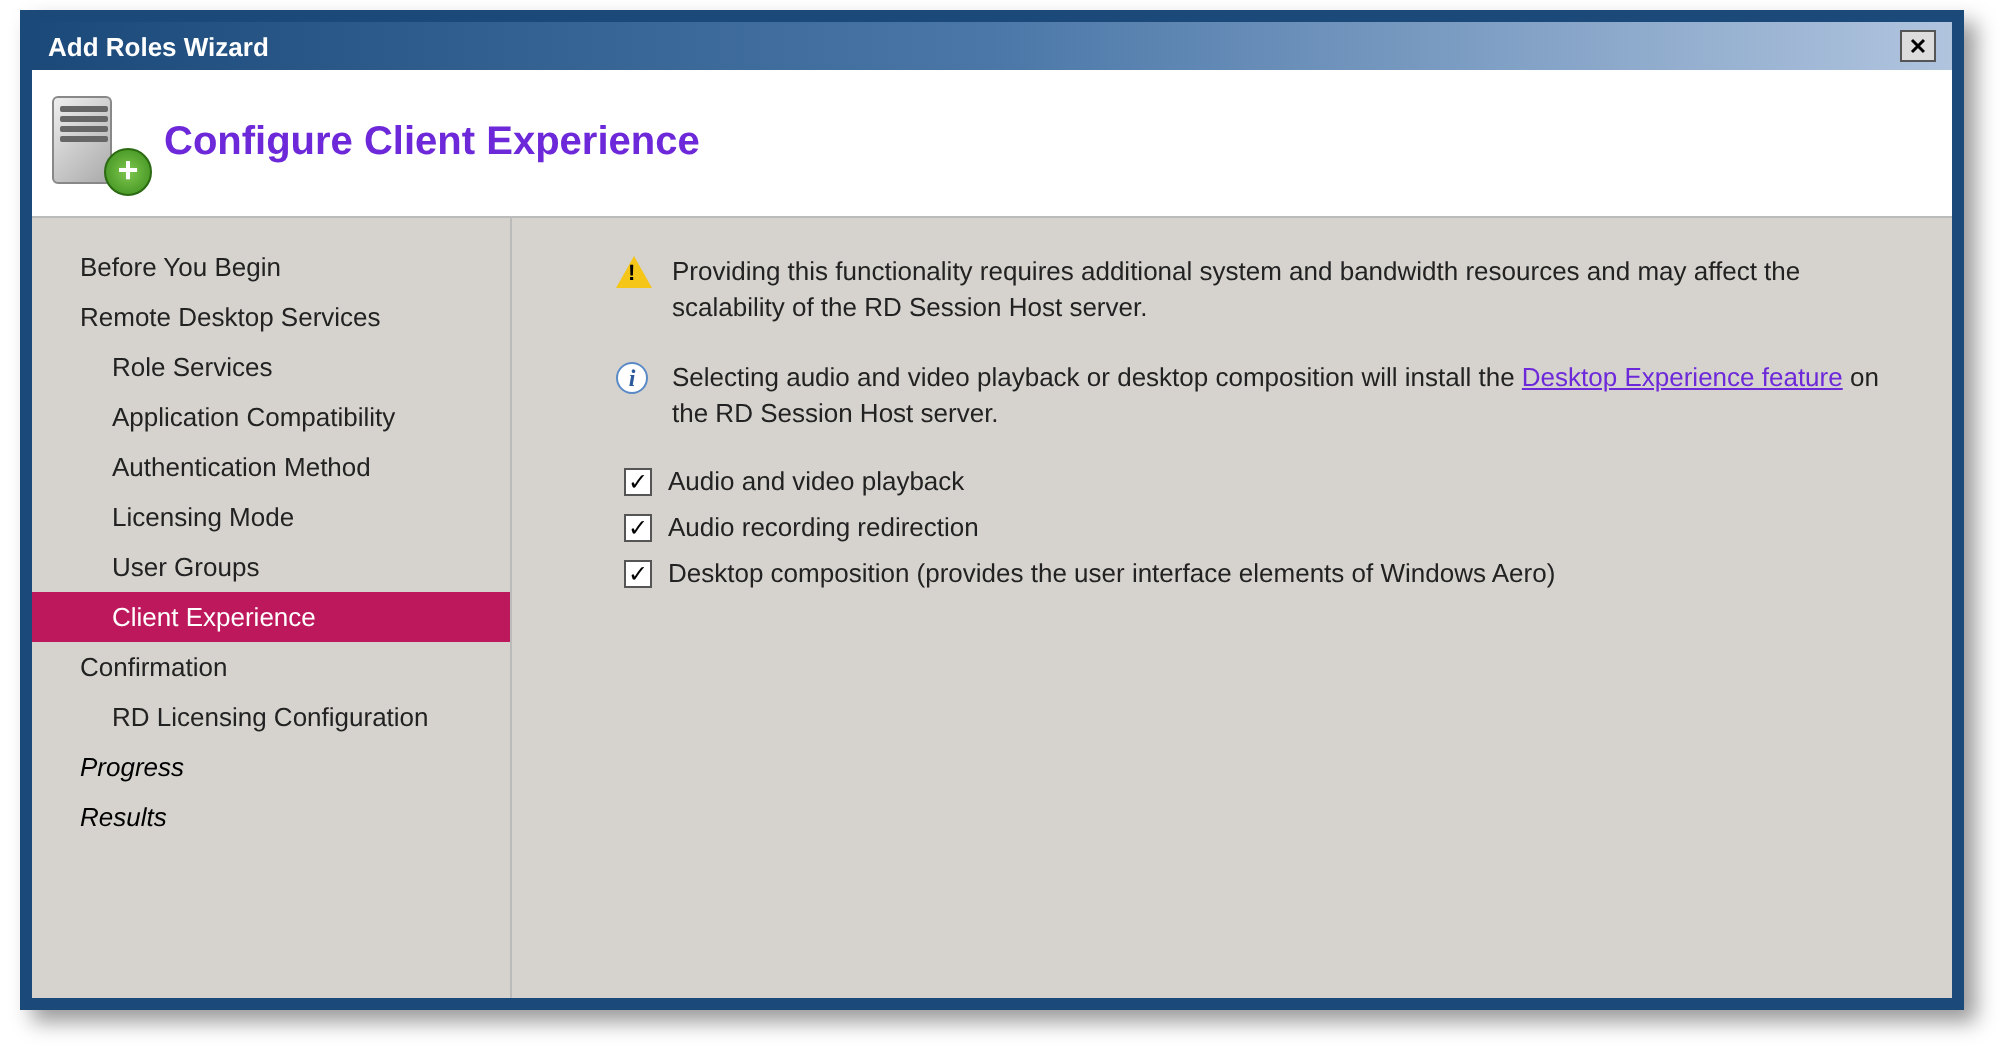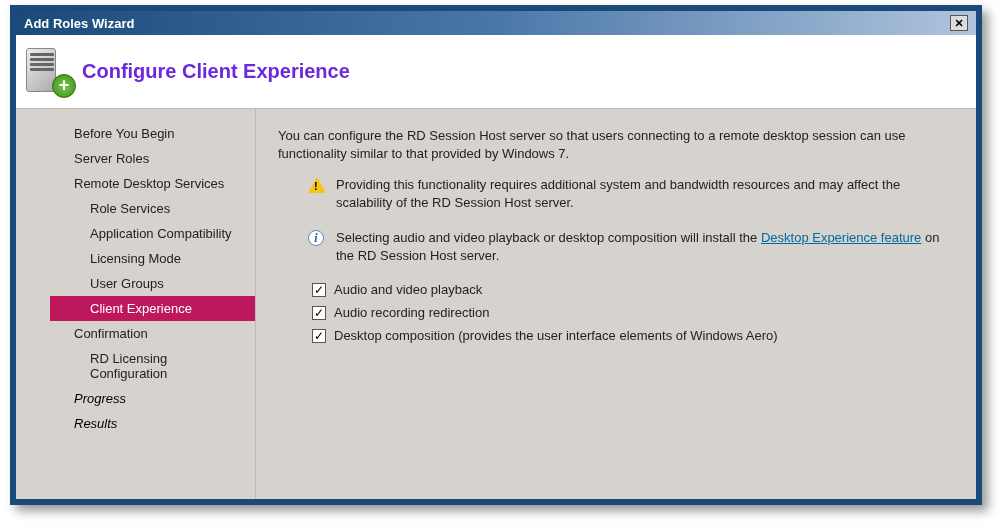--- a/index.html
+++ b/index.html
@@ -110,21 +110,20 @@
     .sidebar {
       width: 240px;
       padding: 12px 0 0 0;
       border-right: 1px solid #bbb;
     }
     .nav-item {
       padding: 5px 10px 5px 24px;
       color: #222;
       cursor: pointer;
       font-size: 13px;
-      margin-left: 34px;
     }
     .nav-item.sub {
       padding-left: 40px;
     }
     .nav-item.selected {
       background: #be185d;
       color: #fff;
     }
     .nav-item.disabled {
       color: #000000;
@@ -181,21 +180,21 @@
       color: #2a5a9a;
       font-weight: bold;
       font-style: italic;
       font-family: Georgia, serif;
       font-size: 12px;
     }
     .notice-text {
       line-height: 1.35;
     }
     .link {
-      color: #0369a1;
+      color: #6d28d9;
       text-decoration: underline;
       cursor: pointer;
     }
     .checklist {
       margin: 8px 0 0 34px;
     }
     .check-row {
       display: flex;
       align-items: center;
       margin-bottom: 8px;
@@ -240,35 +239,34 @@
       </div>
       <div class="plus-badge">+</div>
     </div>
     <div class="header-title">Configure Client Experience</div>
   </div>
 
   <div class="content">
 
     <div class="sidebar">
       <div class="nav-item">Before You Begin</div>
-      <div class="nav-item">Server Roles</div>
       <div class="nav-item">Remote Desktop Services</div>
       <div class="nav-item sub">Role Services</div>
       <div class="nav-item sub">Application Compatibility</div>
+      <div class="nav-item sub">Authentication Method</div>
       <div class="nav-item sub">Licensing Mode</div>
       <div class="nav-item sub">User Groups</div>
       <div class="nav-item sub selected">Client Experience</div>
       <div class="nav-item">Confirmation</div>
       <div class="nav-item sub">RD Licensing Configuration</div>
       <div class="nav-item disabled">Progress</div>
       <div class="nav-item disabled">Results</div>
     </div>
 
     <div class="main">
-      <div class="para">You can configure the RD Session Host server so that users connecting to a remote desktop session can use functionality similar to that provided by Windows 7.</div>
 
       <div class="notice">
         <div class="notice-icon">
           <div class="warn-triangle"></div>
         </div>
         <div class="notice-text">Providing this functionality requires additional system and bandwidth resources and may affect the scalability of the RD Session Host server.</div>
       </div>
 
 
       <div class="notice">

